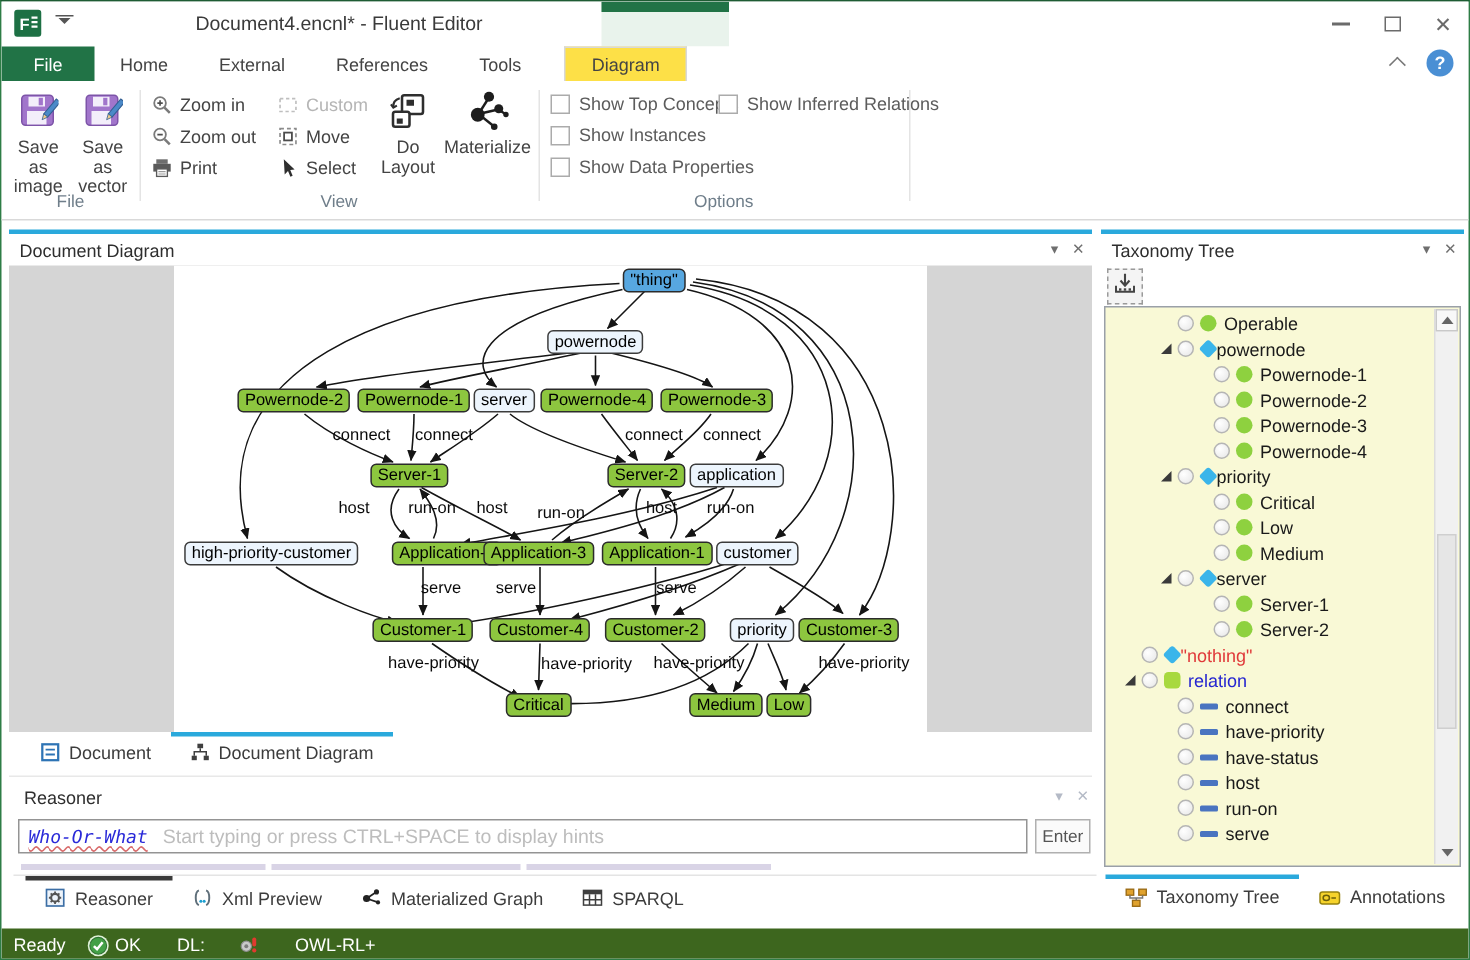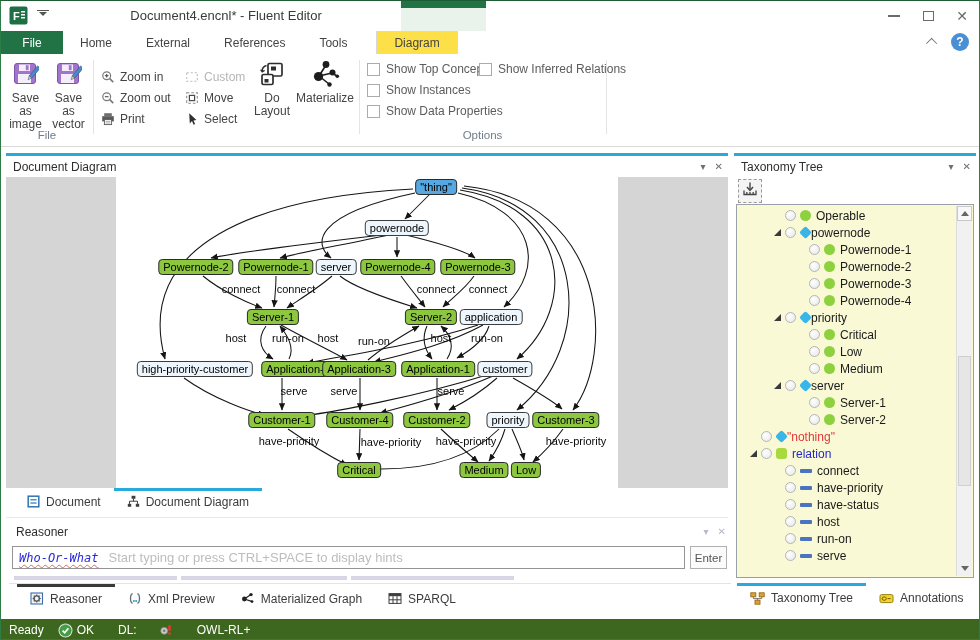--- a/index.html
+++ b/index.html
@@ -32,21 +32,21 @@
 
 
 .ribbon{position:absolute;top:53px;left:0;right:0;height:93px;background:#fff;border-bottom:1px solid #d9d9d9;}
 .rgroup{position:absolute;top:0;height:100%;}
 .group-label{position:absolute;bottom:5px;left:0;right:0;text-align:center;font-size:11.5px;color:#6f7e8a;}
 .vsep{position:absolute;top:6px;bottom:12px;width:1px;background:#e4e4e4;}
 .bigbtn{position:absolute;top:4px;display:flex;flex-direction:column;align-items:center;cursor:pointer;padding-top:2px;}
 .bigbtn .icon{height:28px;display:flex;align-items:center;}
 .bigbtn .lbl{font-size:12px;line-height:13px;color:#444;text-align:center;margin-top:4px;}
 .smallcol{position:absolute;top:9px;display:flex;flex-direction:column;}
-.smallbtn{display:flex;align-items:flex-end;gap:5px;height:21px;font-size:12px;color:#444;cursor:pointer;white-space:nowrap;}
+.smallbtn{display:flex;align-items:flex-start;gap:5px;height:21px;font-size:12px;color:#444;cursor:pointer;white-space:nowrap;}
 .smallbtn.disabled{color:#b5b5b5;cursor:default;}
 .checkrow{position:absolute;display:flex;align-items:center;gap:6px;font-size:12px;color:#5c5c5c;cursor:pointer;white-space:nowrap;}
 .cbox{width:13px;height:13px;border:1px solid #ababab;background:#fff;}
 
 
 .panel{position:absolute;background:#fff;}
 .teal{height:3px;background:#2aa9dc;}
 .phdr{height:21px;position:relative;display:flex;align-items:center;padding-left:7px;font-size:12px;color:#2e2e2e;}
 .pbtns{position:absolute;right:5px;top:0;height:21px;display:flex;align-items:center;gap:9px;}
 .pbtn{font-size:10px;color:#6f6f6f;cursor:pointer;line-height:10px;}
@@ -281,20 +281,21 @@
               </g>
               <circle cx="16" cy="4.5" r="3.4" fill="#1d1d1d"></circle>
               <circle cx="8.5" cy="16.5" r="4.6" fill="#1d1d1d"></circle>
               <circle cx="22.5" cy="12.5" r="3" fill="#1d1d1d"></circle>
               <circle cx="27.3" cy="16.3" r="1.8" fill="#1d1d1d"></circle>
               <circle cx="19.5" cy="24.5" r="2.2" fill="#1d1d1d"></circle>
             </svg>
         </span>
         <span class="lbl"><span>Materialize</span></span>
       </div>
+      <div class="group-label">View</div>
     </div>
     <div class="vsep" style="left:358px;"></div>
 
     <div class="rgroup" style="left:358px;width:247px;">
       <div id="options-checks">
           <div class="checkrow" style="left: 8px; top: 8px;">
             <span class="cbox"></span>
             <span>Show Top Concepts</span>
           </div>
           <div class="checkrow" style="left: 8px; top: 29px;">
@@ -395,21 +396,21 @@
             <div class="gnode root" style="left: 320px; top: 10px;">"thing"</div>
             <div class="gnode class" style="left: 281px; top: 51px;">powernode</div>
             <div class="gnode instance" style="left: 80px; top: 90px;">Powernode-2</div>
             <div class="gnode instance" style="left: 160px; top: 90px;">Powernode-1</div>
             <div class="gnode class" style="left: 220px; top: 90px;">server</div>
             <div class="gnode instance" style="left: 282px; top: 90px;">Powernode-4</div>
             <div class="gnode instance" style="left: 362px; top: 90px;">Powernode-3</div>
             <div class="gnode instance" style="left: 157px; top: 140px;">Server-1</div>
             <div class="gnode instance" style="left: 315px; top: 140px;">Server-2</div>
             <div class="gnode class" style="left: 375px; top: 140px;">application</div>
-            <div class="gnode class" style="left: 79px; top: 192px;">high-priority-customer</div>
+            <div class="gnode class" style="left: 65px; top: 192px;">high-priority-customer</div>
             <div class="gnode instance" style="left: 182px; top: 192px;">Application-1</div>
             <div class="gnode instance" style="left: 243px; top: 192px;">Application-3</div>
             <div class="gnode instance" style="left: 322px; top: 192px;">Application-1</div>
             <div class="gnode class" style="left: 389px; top: 192px;">customer</div>
             <div class="gnode instance" style="left: 166px; top: 243px;">Customer-1</div>
             <div class="gnode instance" style="left: 244px; top: 243px;">Customer-4</div>
             <div class="gnode instance" style="left: 321px; top: 243px;">Customer-2</div>
             <div class="gnode class" style="left: 392px; top: 243px;">priority</div>
             <div class="gnode instance" style="left: 450px; top: 243px;">Customer-3</div>
             <div class="gnode instance" style="left: 243px; top: 293px;">Critical</div>

